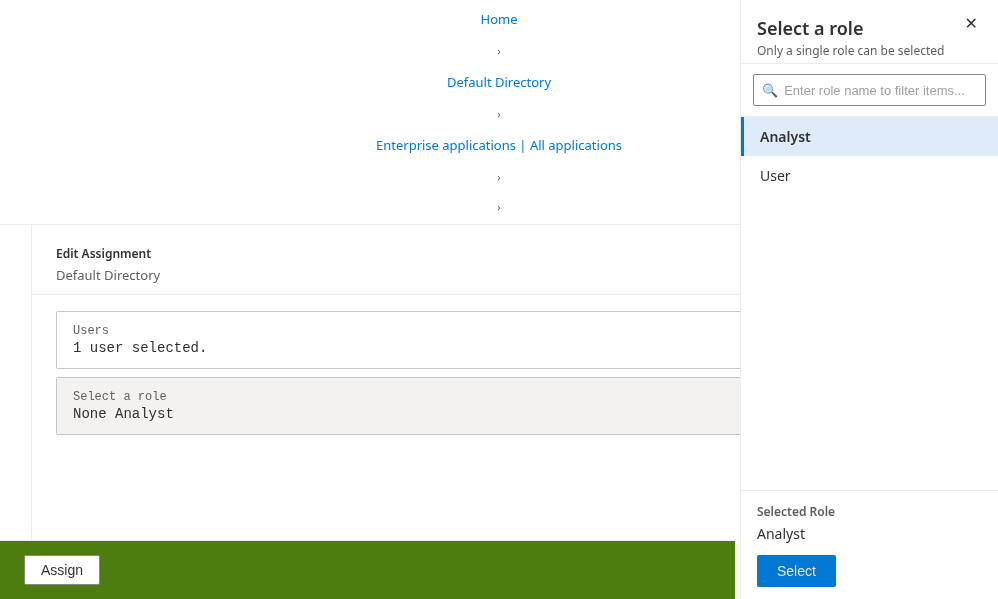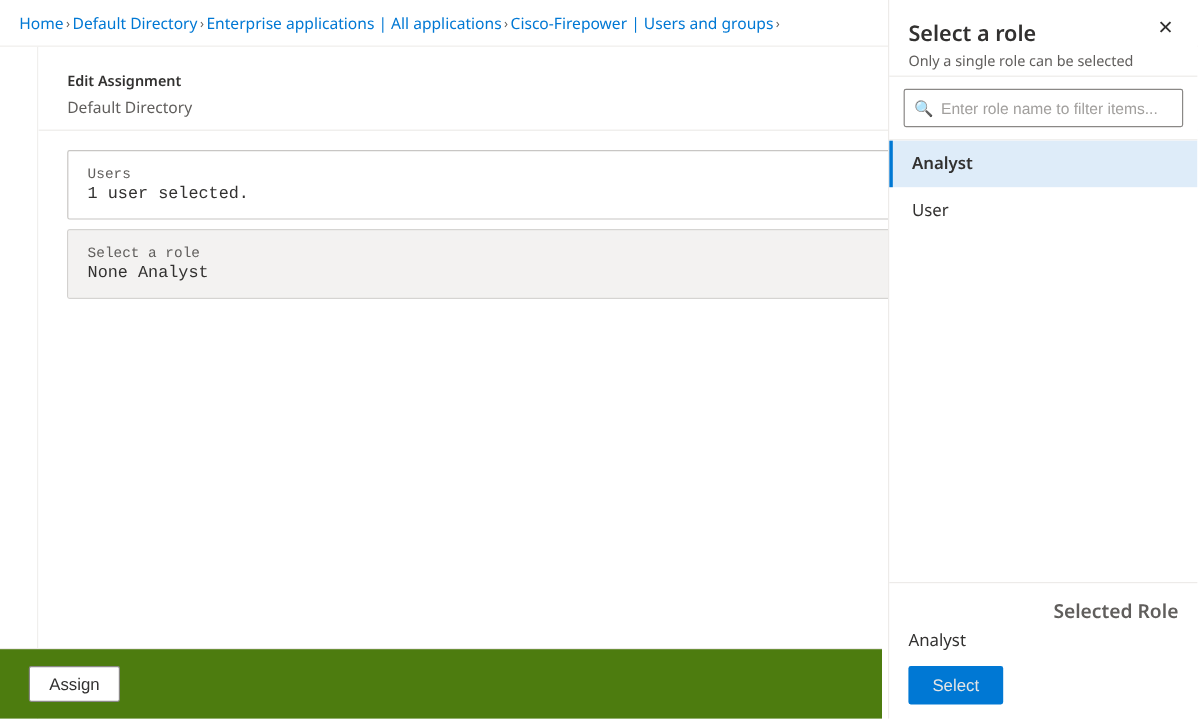--- a/index.html
+++ b/index.html
@@ -14,22 +14,23 @@
       position: relative;
     }
 
     
     .breadcrumb {
       display: flex;
       align-items: center;
       padding: 10px 16px;
       font-size: 13px;
       color: #0078d4;
-      gap: 2px;
+      gap: 15px;
       border-bottom: 1px solid #edebe9;
+      flex-direction: column;
     }
     .breadcrumb a {
       color: #0078d4;
       text-decoration: none;
       cursor: pointer;
     }
     .breadcrumb .sep {
       color: #605e5c;
       font-size: 11px;
     }
@@ -242,25 +243,24 @@
       font-weight: 600;
     }
 
     
     .panel-footer {
       border-top: 1px solid #edebe9;
       padding: 12px 16px;
     }
 
     .selected-role-label {
-      font-size: 16px;
+      font-size: 12px;
       color: #605e5c;
       margin-bottom: 4px;
       font-weight: 600;
-      text-align: right;
     }
 
     .selected-role-value {
       font-size: 14px;
       color: #323130;
       margin-bottom: 12px;
     }
 
     .select-btn {
       background: #0078d4;
@@ -276,21 +276,20 @@
 </head>
 <body>
 
 <nav class="breadcrumb">
   <a>Home</a>
   <span class="sep">›</span>
   <a>Default Directory</a>
   <span class="sep">›</span>
   <a>Enterprise applications | All applications</a>
   <span class="sep">›</span>
-  <a>Cisco-Firepower | Users and groups</a>
   <span class="sep last">›</span>
 </nav>
 
 <div class="main-content">
 
   <div class="left-strip"></div>
 
   <div class="center-panel">
     <div class="edit-assignment-header">
       <h1>Edit Assignment</h1>

